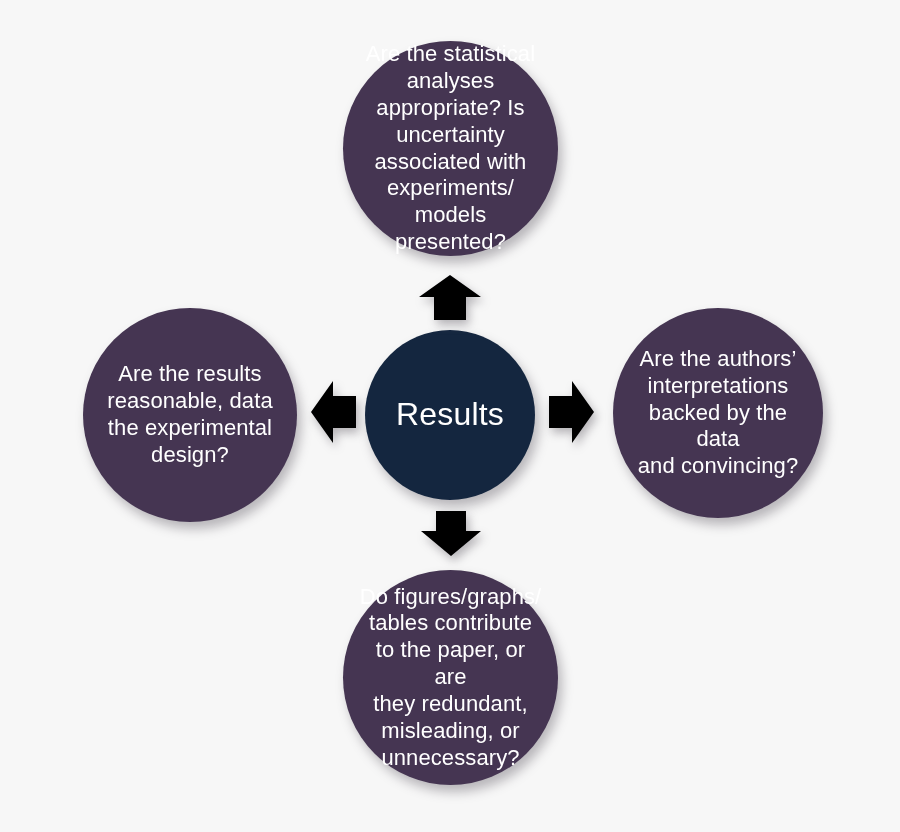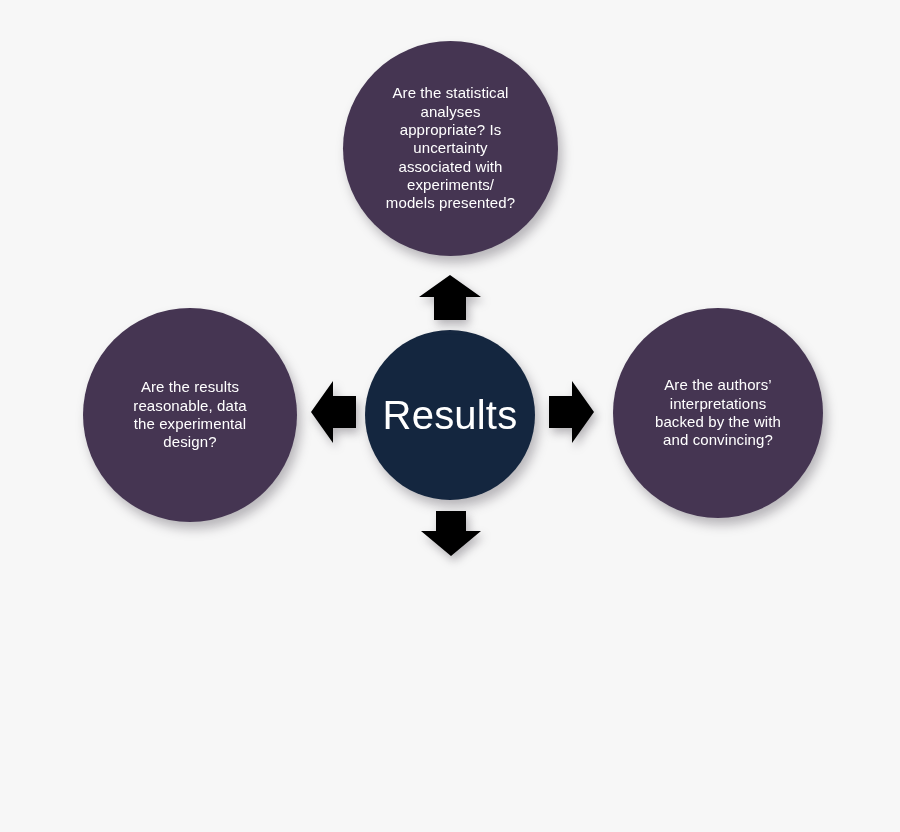--- a/index.html
+++ b/index.html
@@ -37,27 +37,27 @@
   }
   .node-center {
     background: #14263f;
     box-shadow: 4px 7px 11px rgba(90, 85, 95, 0.40);
   }
 
   .node-text {
     display: block;
     padding: 0 14px;
     line-height: 1.22;
-    font-size: 15px;
+    font-size: 22px;
     font-weight: 400;
     white-space: pre-line;
     letter-spacing: 0.1px;
   }
   .node-center .node-text {
-    font-size: 40px;
+    font-size: 32px;
     line-height: 1.1;
     padding: 0;
     letter-spacing: 0.2px;
   }
 
   
   #node-top    { left: 343px; top: 41px;  width: 215px; height: 215px; }
   #node-left   { left: 83px;  top: 308px; width: 214px; height: 214px; }
   #node-right  { left: 613px; top: 308px; width: 210px; height: 210px; }
   #node-bottom { left: 343px; top: 570px; width: 215px; height: 215px; }
@@ -92,24 +92,32 @@
   <div class="node node-satellite" id="node-left">
     <span class="node-text">Are the results
 reasonable, data
 the experimental
 design?</span>
   </div>
 
   <div class="node node-satellite" id="node-right">
     <span class="node-text">Are the authors’
 interpretations
-backed by the with
+backed by the data
 and convincing?</span>
   </div>
 
+  <div class="node node-satellite" id="node-bottom">
+    <span class="node-text">Do figures/graphs/
+tables contribute
+to the paper, or are
+they redundant,
+misleading, or
+unnecessary?</span>
+  </div>
 
   <div class="node node-center" id="node-center">
     <span class="node-text">Results</span>
   </div>
 
   <div class="arrow" id="arrow-up">
     <svg width="62" height="45" viewBox="0 0 62 45" aria-hidden="true">
       <path d="M31 0 L62 22 L47 22 L47 45 L15 45 L15 22 L0 22 Z" fill="#000000"></path>
     </svg>
   </div>

